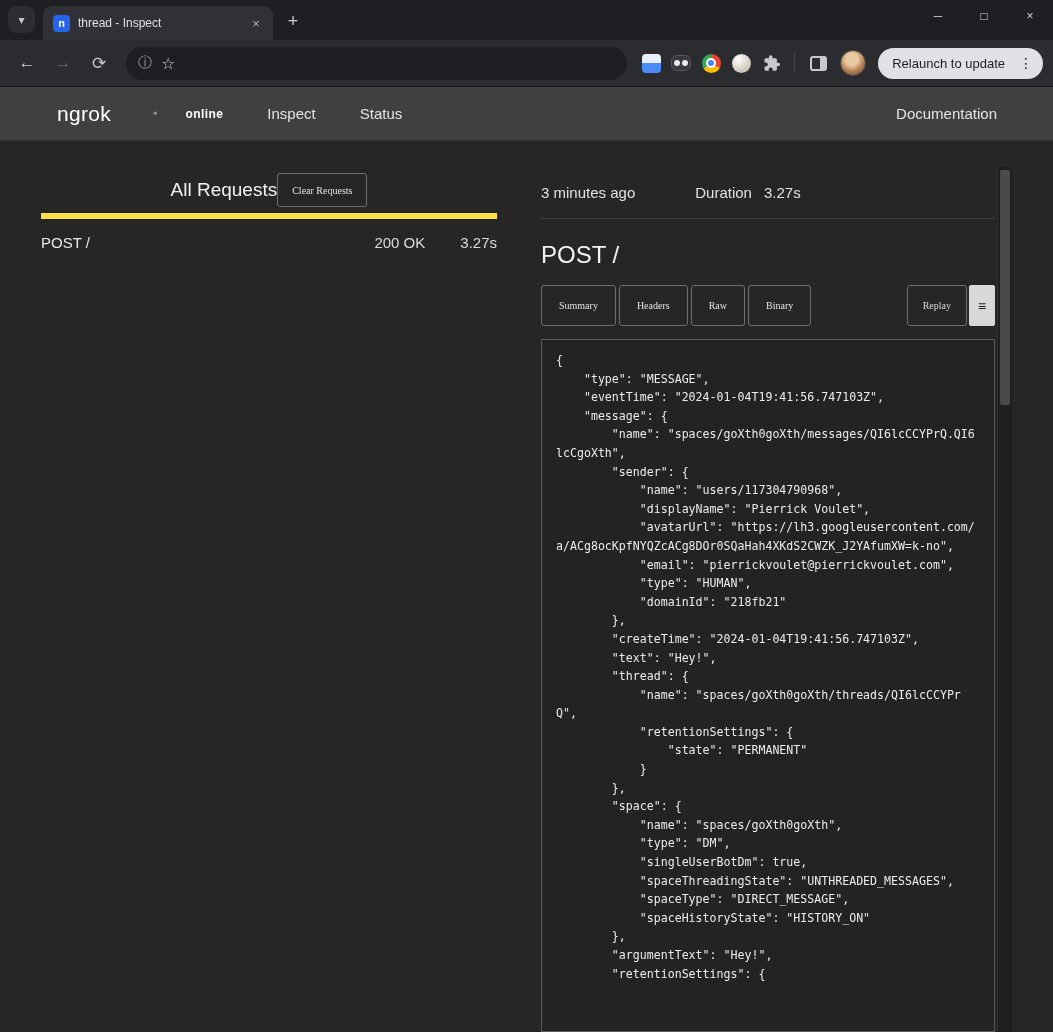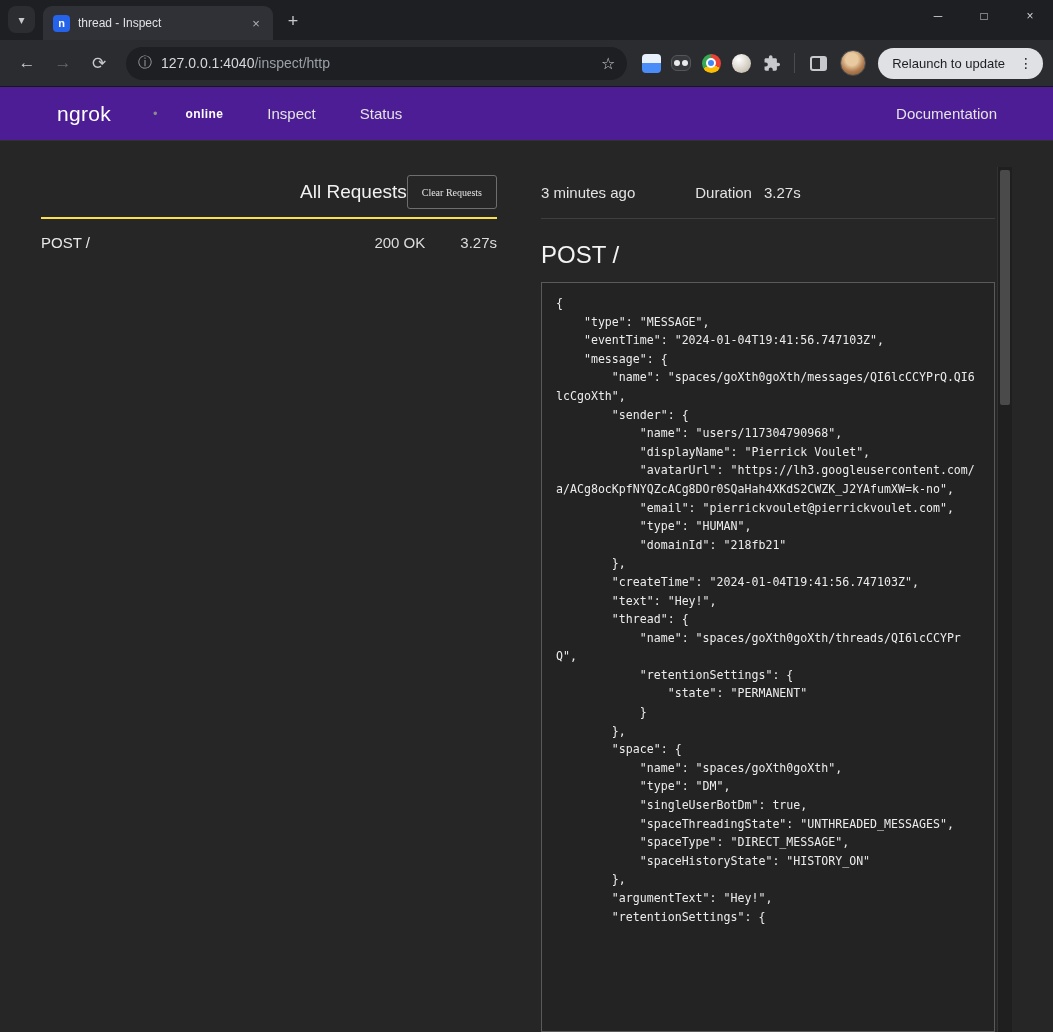--- a/index.html
+++ b/index.html
@@ -54,37 +54,37 @@
   .side-panel { width: 17px; height: 15px; border: 2px solid #c7c9cc; border-radius: 3px; position: relative; }
   .side-panel::after { content: ""; position: absolute; top: 0; right: 0; bottom: 0; width: 5px; background: #c7c9cc; }
   .avatar { width: 26px; height: 26px; border-radius: 50%; flex: none; margin: 0 6px; cursor: pointer;
     background: radial-gradient(circle at 45% 35%, #e8c9a0 0 30%, #b07b4f 60%, #6c4a2e); border: 1px solid #4a4c50; }
   .relaunch { height: 31px; border-radius: 16px; background: #dfe1e5; color: #1d1e20; font-size: 13px;
     display: flex; align-items: center; padding: 0 6px 0 14px; gap: 10px; cursor: pointer; flex: none; margin-left: 4px; }
   .relaunch .kebab { font-size: 14px; color: #1d1e20; padding: 0 4px; }
 
   
   .page { flex: 1; background: #262626; display: flex; flex-direction: column; overflow: hidden; }
-  .ngrok-header { height: 54px; background: #4c1d95; border-bottom: 1px solid #313131;
+  .ngrok-header { height: 54px; background: #404040; border-bottom: 1px solid #313131;
     display: flex; align-items: center; padding: 0 56px 0 57px; flex: none; }
   .brand { font-size: 21px; color: #ffffff; letter-spacing: .3px; cursor: pointer; }
   .status-sep { color: #8a8a8a; font-size: 13px; margin-left: 42px; }
   .status-online { color: #ffffff; font-size: 12px; font-weight: bold; letter-spacing: .4px; margin-left: 28px; }
   .hnav { color: #e4e4e4; font-size: 15px; margin-left: 44px; cursor: pointer; }
   .hnav.right { margin-left: auto; }
 
   .content { flex: 1; padding: 18px 41px 0 41px; display: flex; flex-direction: column; overflow: hidden; }
   .filter-input { width: 100%; height: 34px; background: transparent; border: 1px solid #5c5c5c; border-radius: 2px;
     color: #d6d6d6; font-size: 14px; padding: 0 12px; outline: none; font-family: inherit; flex: none; }
   .filter-input::placeholder { color: #8a8a8a; }
 
   .columns { display: flex; margin-top: 8px; flex: 1; overflow: hidden; }
   .left-col { width: 456px; flex: none; margin-right: 44px; }
-  .panel-head { height: 52px; display: flex; align-items: center; justify-content: flex-end;
-    border-bottom: 2px solid #fde047; }
+  .panel-head { height: 52px; display: flex; align-items: center; justify-content: center;
+    border-bottom: 6px solid #fde047; }
   .panel-title { font-size: 19px; color: #f1f1f1; }
   .btn { background: transparent; border: 1px solid #6e6e6e; border-radius: 3px; color: #e4e4e4;
     font-size: 10px; font-family: Liberation Serif, serif; cursor: pointer; }
   .clear-btn { height: 34px; padding: 0 14px; }
   .req-row { height: 46px; display: flex; align-items: center; justify-content: space-between;
     font-size: 15px; cursor: pointer; }
   .req-right { display: flex; gap: 35px; color: #dcdcdc; }
 
   .right-col { flex: 1; position: relative; padding-right: 17px; display: flex; flex-direction: column; overflow: hidden; }
   .detail-head { height: 52px; display: flex; align-items: center; border-bottom: 1px solid #3f3f3f;
@@ -144,21 +144,20 @@
       <span>←</span>
     </div>
     <div class="nav-btn disabled">
       <span>→</span>
     </div>
     <div class="nav-btn">
       <span>⟳</span>
     </div>
     <div class="omnibox">
       <span class="omni-info">ⓘ</span>
-      <span class="omni-url"><span class="host">127.0.0.1:4040</span><span class="path">/inspect/http</span></span>
       <span class="omni-star">☆</span>
     </div>
     <div class="ext-icon">
         <div class="ext-photos"></div>
       </div>
     <div class="ext-icon">
         <div class="ext-goggles"></div>
       </div>
     <div class="ext-icon">
         <div class="ext-chrome"></div>
@@ -212,20 +211,32 @@
 
         <div class="right-col">
           <div class="detail-head">
             <span>3 minutes ago</span>
             <span class="dur-label">Duration</span>
             <span class="dur-value">3.27s</span>
           </div>
 
           <div class="detail-title">POST /</div>
 
+          <div class="tabs-row">
+            <button class="btn tab-btn">Summary</button>
+            <button class="btn tab-btn">Headers</button>
+            <button class="btn tab-btn">Raw</button>
+            <button class="btn tab-btn">Binary</button>
+            <span class="replay-group">
+              <button class="btn replay-btn">Replay</button>
+              <span class="replay-menu">
+                <span>≡</span>
+              </span>
+            </span>
+          </div>
 
 
           <div class="code-block">
             <pre>{
     "type": "MESSAGE",
     "eventTime": "2024-01-04T19:41:56.747103Z",
     "message": {
         "name": "spaces/goXth0goXth/messages/QI6lcCCYPrQ.QI6
 lcCgoXth",
         "sender": {

